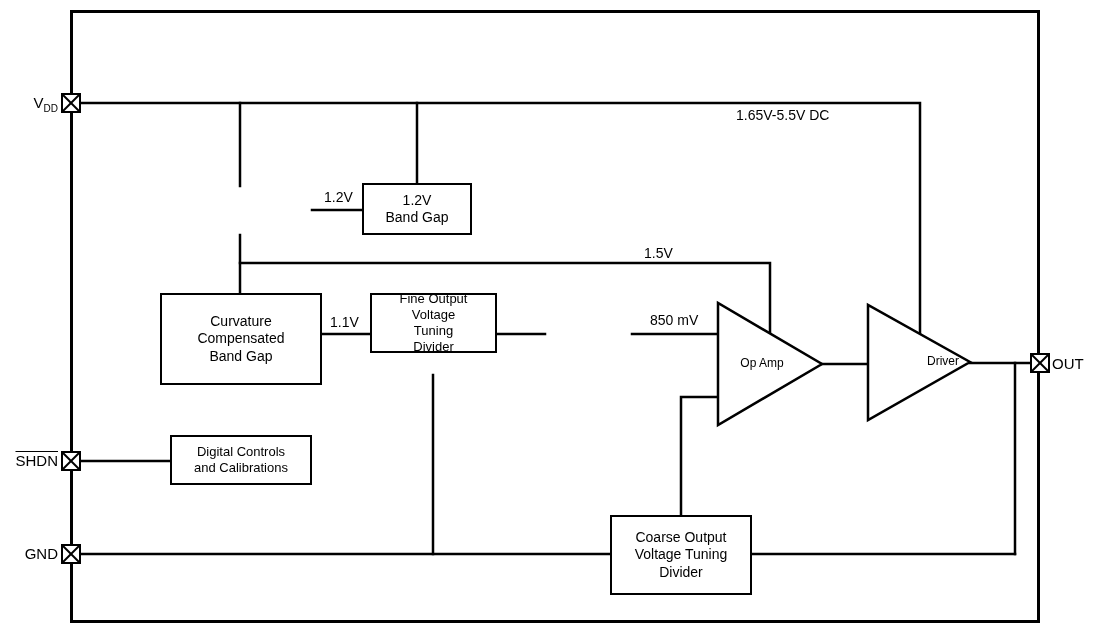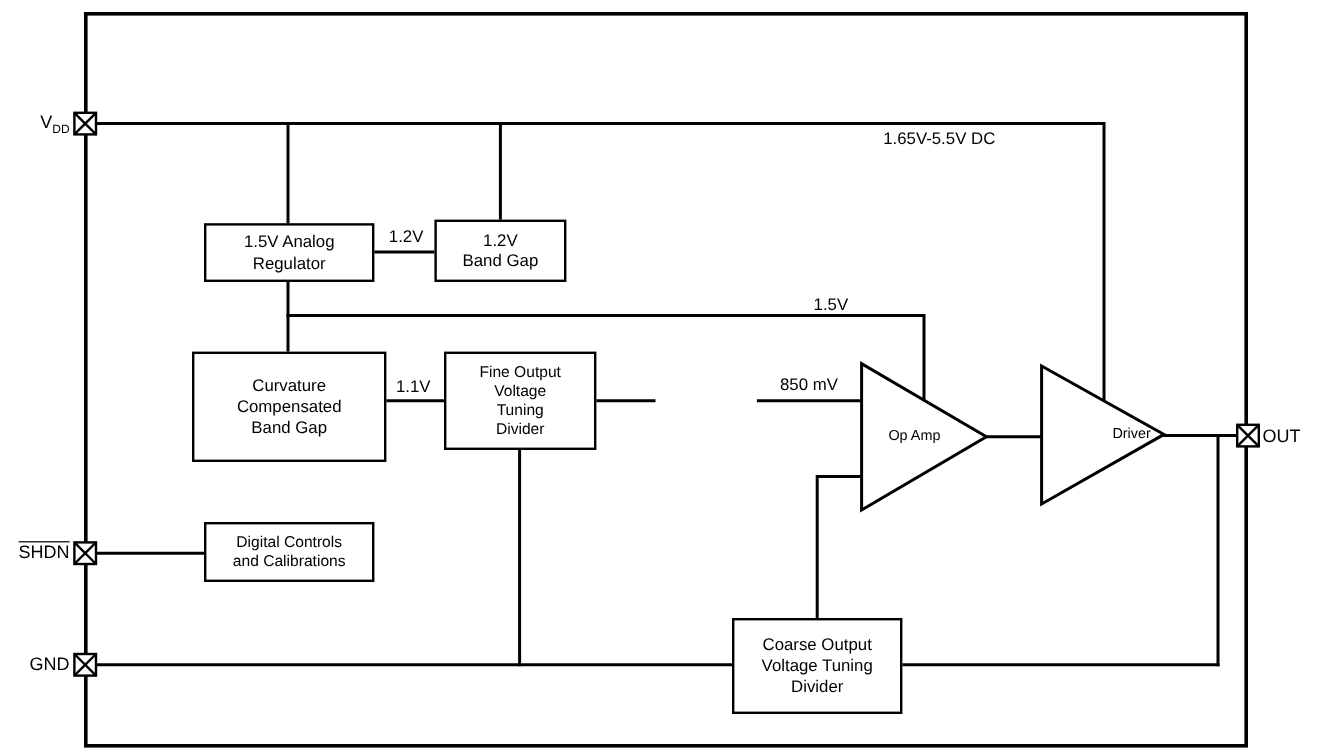--- a/index.html
+++ b/index.html
@@ -112,49 +112,47 @@
       <line x1="62" y1="545" x2="80" y2="563"></line>
       <line x1="80" y1="545" x2="62" y2="563"></line>
     </g>
     <g stroke="#000" stroke-width="2" fill="#fff">
       <rect x="1031" y="354" width="18" height="18"></rect>
       <line x1="1031" y1="354" x2="1049" y2="372"></line>
       <line x1="1049" y1="354" x2="1031" y2="372"></line>
     </g>
   </svg>
 
-  <div class="block" style="left:170px; top:186px; width:142px; height:49px;">1.5V Analog
-Regulator</div>
 
   <div class="block" style="left:362px; top:183px; width:110px; height:52px;">1.2V
 Band Gap</div>
 
   <div class="block" style="left:160px; top:293px; width:162px; height:92px;">Curvature
 Compensated
 Band Gap</div>
 
-  <div class="block small" style="left:370px; top:293px; width:127px; height:82px;">Fine Output
+  <div class="block small" style="left:370px; top:293px; width:127px; height:60px;">Fine Output
 Voltage
 Tuning
 Divider</div>
 
 
   <div class="block small" style="left:170px; top:435px; width:142px; height:50px;">Digital Controls
 and Calibrations</div>
 
   <div class="block" style="left:610px; top:515px; width:142px; height:80px;">Coarse Output
 Voltage Tuning
 Divider</div>
 
   <div class="tri-label" style="left:720px; top:356px; width:84px;">Op Amp</div>
   <div class="tri-label" style="left:870px; top:354px; width:76px;padding-left:35px;">Driver</div>
 
   <div class="wire-label" style="left:736px; top:107px;">1.65V-5.5V DC</div>
   <div class="wire-label" style="left:324px; top:189px;">1.2V</div>
-  <div class="wire-label" style="left:644px; top:245px;margin-left:34px;">1.5V</div>
+  <div class="wire-label" style="left:644px; top:245px;">1.5V</div>
   <div class="wire-label" style="left:330px; top:314px;">1.1V</div>
   <div class="wire-label" style="left:650px; top:312px;">850 mV</div>
 
   <div class="pin-label right-align" style="left:14px; top:94px; width:44px;">
     <span>V</span><sub>DD</sub>
   </div>
 
   <div class="pin-label right-align" style="left:4px; top:452px; width:54px;">
     <span class="overline">SHDN</span>
   </div>

